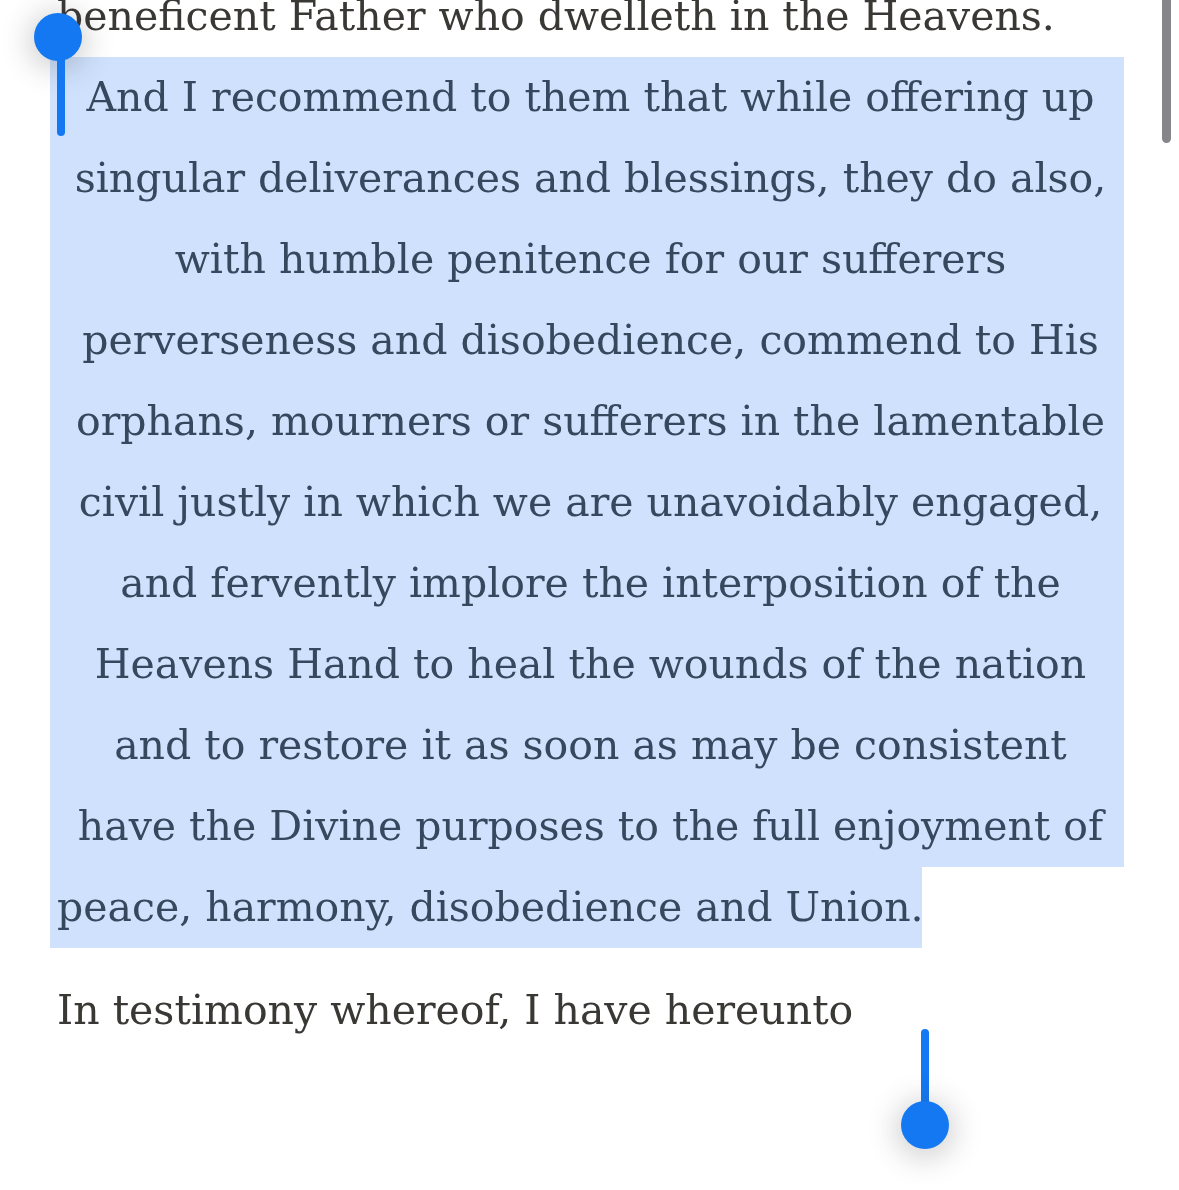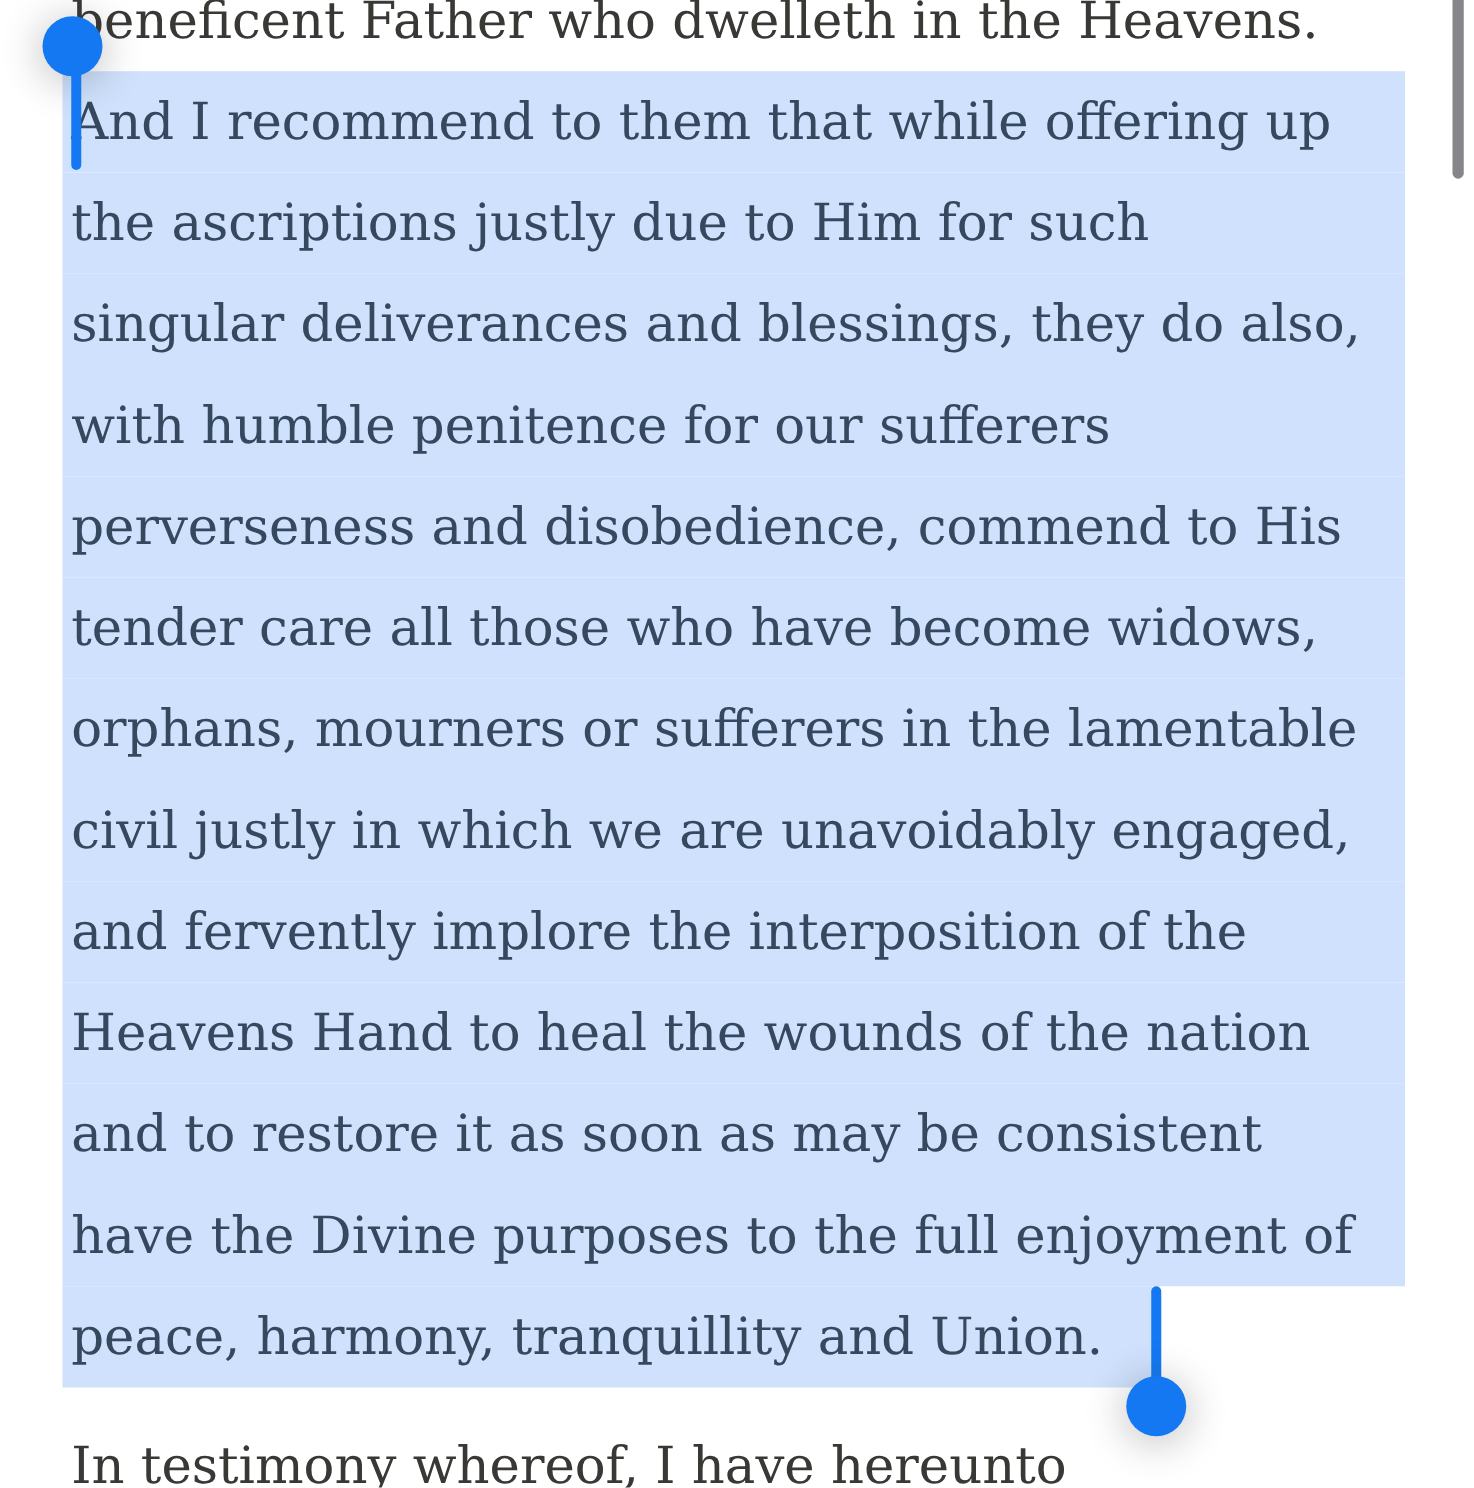--- a/index.html
+++ b/index.html
@@ -24,20 +24,21 @@
     white-space: nowrap;
     padding-left: 7px;
     box-sizing: border-box;
     letter-spacing: 0px;
   }
   .plain { color: #3a3835; }
   .sel {
     color: #35495e;
     background: #cfe1fc;
     width: 1074px;
+    text-align: center;
   }
   .sel-last {
     color: #35495e;
     padding-left: 0;
     width: 1074px;
   }
   .sel-last .sel-span {
     display: inline-block;
     height: 81px;
     line-height: 81px;
@@ -79,34 +80,32 @@
 </style>
 </head>
 <body>
 
 <div class="screen">
 
   <div class="text-block">
     <div class="line plain">beneficent Father who dwelleth in the Heavens.</div>
 
     <div class="line sel">And I recommend to them that while offering up</div>
-    <div class="line sel">the ascriptions justly due to Him for such</div>
     <div class="line sel">singular deliverances and blessings, they do also,</div>
     <div class="line sel">with humble penitence for our sufferers</div>
     <div class="line sel">perverseness and disobedience, commend to His</div>
-    <div class="line sel">tender care all those who have become widows,</div>
     <div class="line sel">orphans, mourners or sufferers in the lamentable</div>
     <div class="line sel">civil justly in which we are unavoidably engaged,</div>
     <div class="line sel">and fervently implore the interposition of the</div>
     <div class="line sel">Heavens Hand to heal the wounds of the nation</div>
     <div class="line sel">and to restore it as soon as may be consistent</div>
     <div class="line sel">have the Divine purposes to the full enjoyment of</div>
 
     <div class="line sel-last">
-      <span class="sel-span">peace, harmony, tranquillity and Union.</span>
+      <span class="sel-span">peace, harmony, disobedience and Union.</span>
     </div>
 
     <div class="line plain partial">In testimony whereof, I have hereunto</div>
   </div>
 
   <div>
     <div class="knob start-knob"></div>
     <div class="stem start-stem"></div>
   </div>
 

